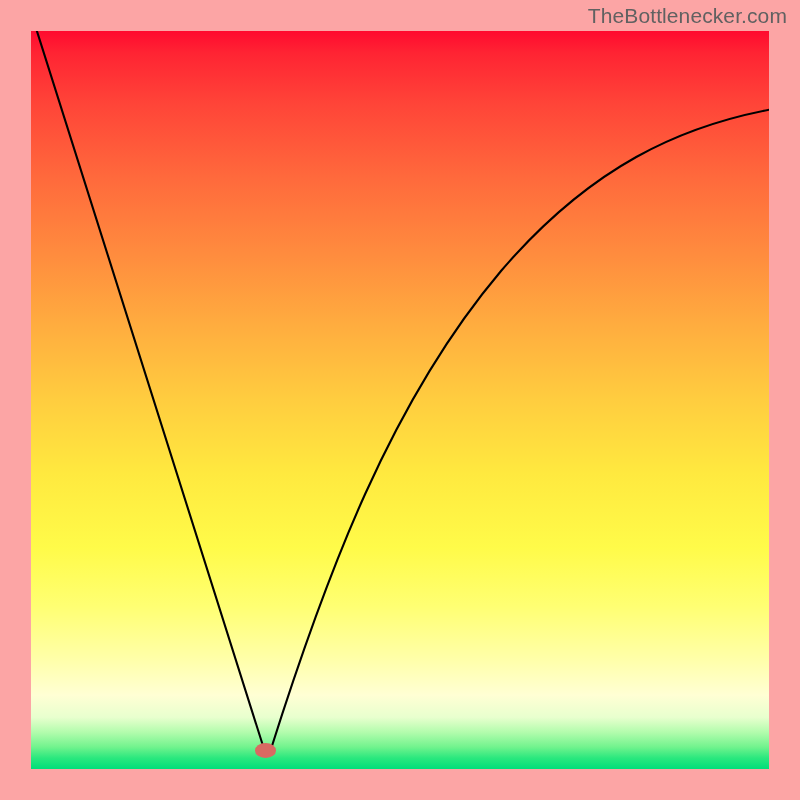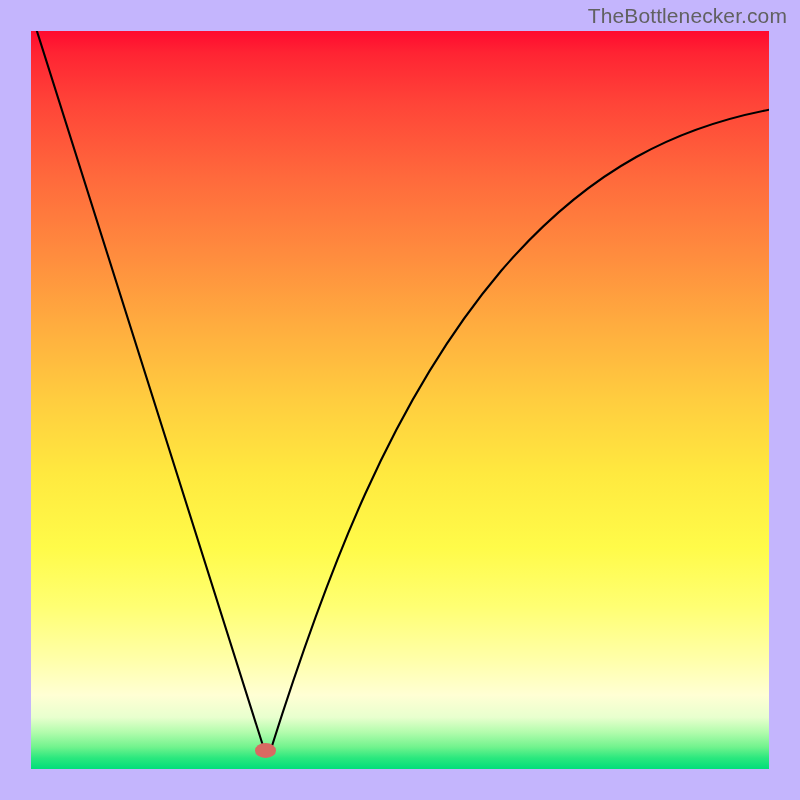--- a/index.html
+++ b/index.html
@@ -10,21 +10,21 @@
     overflow: hidden;
     background: #000;
     font-family: Arial, Helvetica, sans-serif;
   }
   .frame {
     position: absolute;
     top: 0;
     left: 0;
     width: 800px;
     height: 800px;
-    background: #c4b5fd;
+    background: #fca5a5;
   }
   .plot-area {
     position: absolute;
     top: 31px;
     left: 31px;
     width: 738px;
     height: 738px;
     overflow: hidden;
   }
   .gradient {

